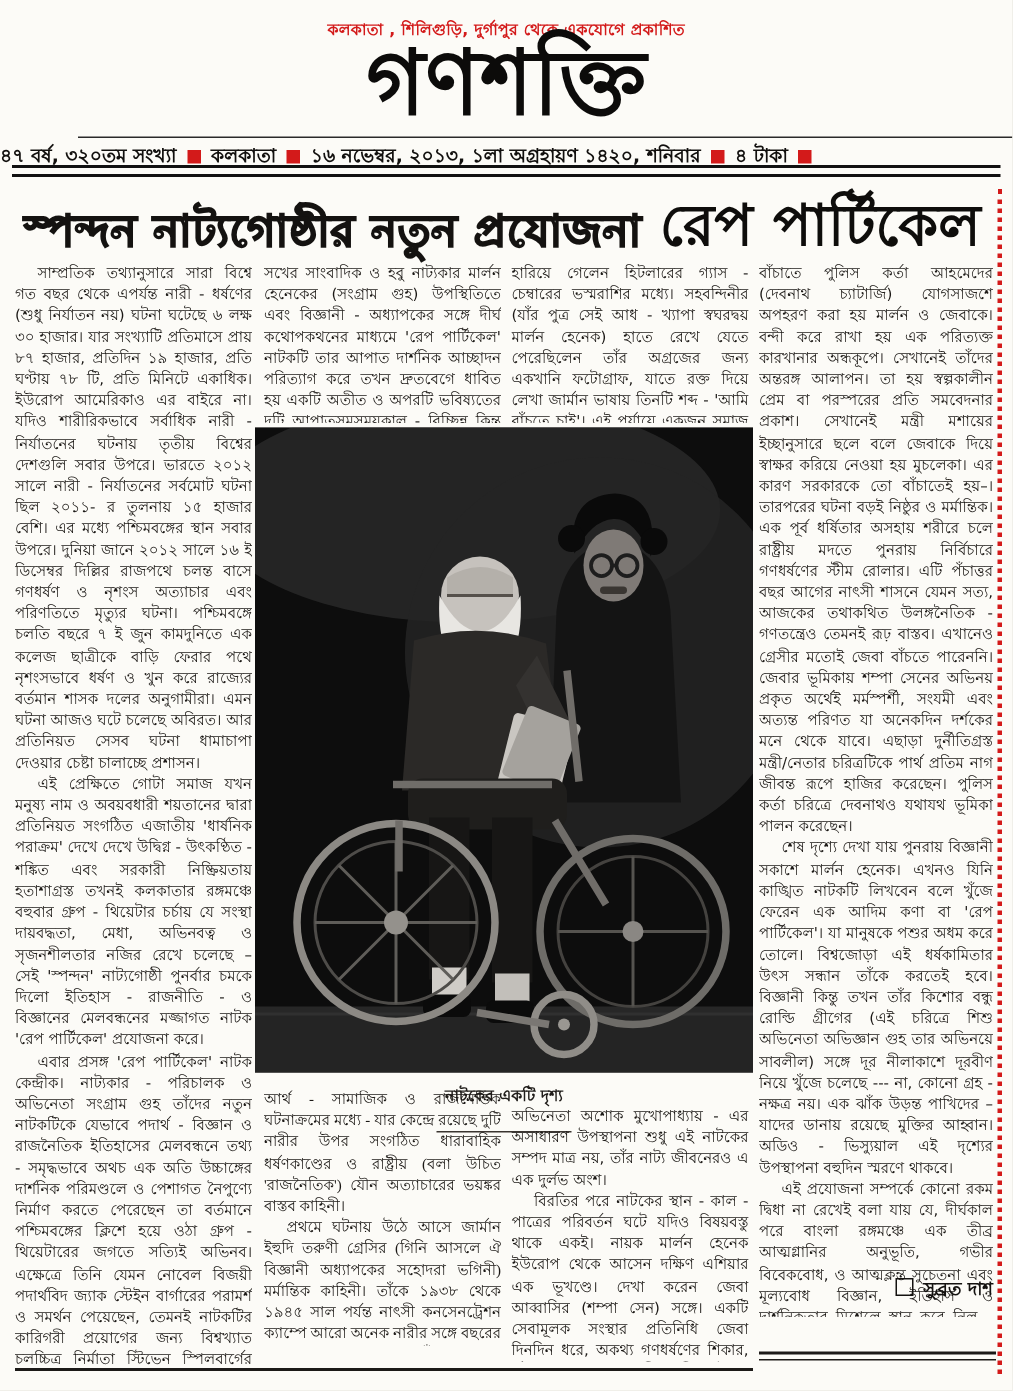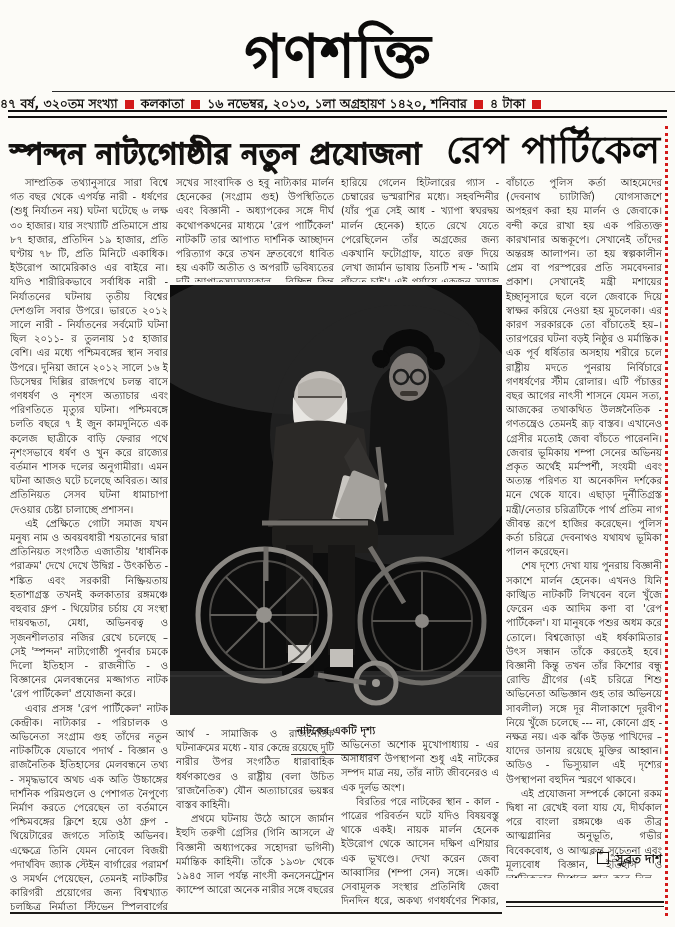--- a/index.html
+++ b/index.html
@@ -14,21 +14,21 @@
   .mastTitle{position:absolute;top:20px;left:0;width:100%;text-align:center;
     font-size:60px;line-height:72px;font-weight:700;color:#0c0b0a;}
   .thinRule{position:absolute;top:91px;left:52px;right:0;height:0;border-top:1.5px solid #2a2a2a;}
   .dateLine{position:absolute;top:95px;left:0;width:100%;text-align:left;
     font-size:12.5px;font-weight:bold;color:#12100e;}
   .sq{display:inline-block;width:9px;height:9px;background:#d31a1a;margin:0 7px;vertical-align:-1px;}
   .dblRule{position:absolute;top:110px;left:8px;right:8px;height:4px;
     border-top:2px solid #111;border-bottom:2px solid #111;}
   
   .headline{position:absolute;top:124px;left:10px;width:650px;height:48px;
-    display:flex;align-items:flex-end;justify-content:space-between;gap:12px;white-space:nowrap;}
+    display:flex;align-items:flex-end;justify-content:center;gap:12px;white-space:nowrap;}
   .hlKicker{font-size:29px;font-weight:600;color:#fcfbf7;
     -webkit-text-stroke:1.2px #141210;letter-spacing:.5px;line-height:1.2;}
   @supports not (-webkit-text-stroke: 1px black){.hlKicker{color:#141210;}}
   .hlTitle{font-size:38px;font-weight:800;color:#0e0d0b;line-height:1.1;}
   
   .col{position:absolute;font-size:10px;line-height:14.2px;text-align:justify;
     overflow:hidden;color:#1b1815;}
   .col p{margin:0;text-indent:15px;}
   .col p.cont{text-indent:0;}
   #col1{left:10px;top:176px;width:158px;height:734px;}
@@ -52,20 +52,21 @@
   .ruleCol4{position:absolute;left:506px;top:901px;width:158px;height:3px;
     border-top:2px solid #1c1a18;border-bottom:1px solid #1c1a18;}
   .dottedEdge{position:absolute;left:665px;top:126px;height:790px;width:0;
     border-left:3.5px dotted #d31a1a;}
 </style>
 </head>
 <body>
 
 <div class="sheet">
 
+  <div class="pubLine">কলকাতা , শিলিগুড়ি, দুর্গাপুর থেকে একযোগে প্রকাশিত</div>
   <div class="mastTitle">গণশক্তি</div>
   <div class="thinRule"></div>
   <div class="dateLine">
     <span>৪৭ বর্ষ, ৩২০তম সংখ্যা</span><span class="sq"></span><span>কলকাতা</span><span class="sq"></span><span>১৬ নভেম্বর, ২০১৩,  ১লা অগ্রহায়ণ ১৪২০, শনিবার</span><span class="sq"></span><span>৪ টাকা</span><span class="sq"></span>
   </div>
   <div class="dblRule"></div>
 
   <div class="headline">
     <span class="hlKicker">স্পন্দন নাট্যগোষ্ঠীর নতুন প্রযোজনা</span>
     <span class="hlTitle">রেপ পার্টিকেল</span>

